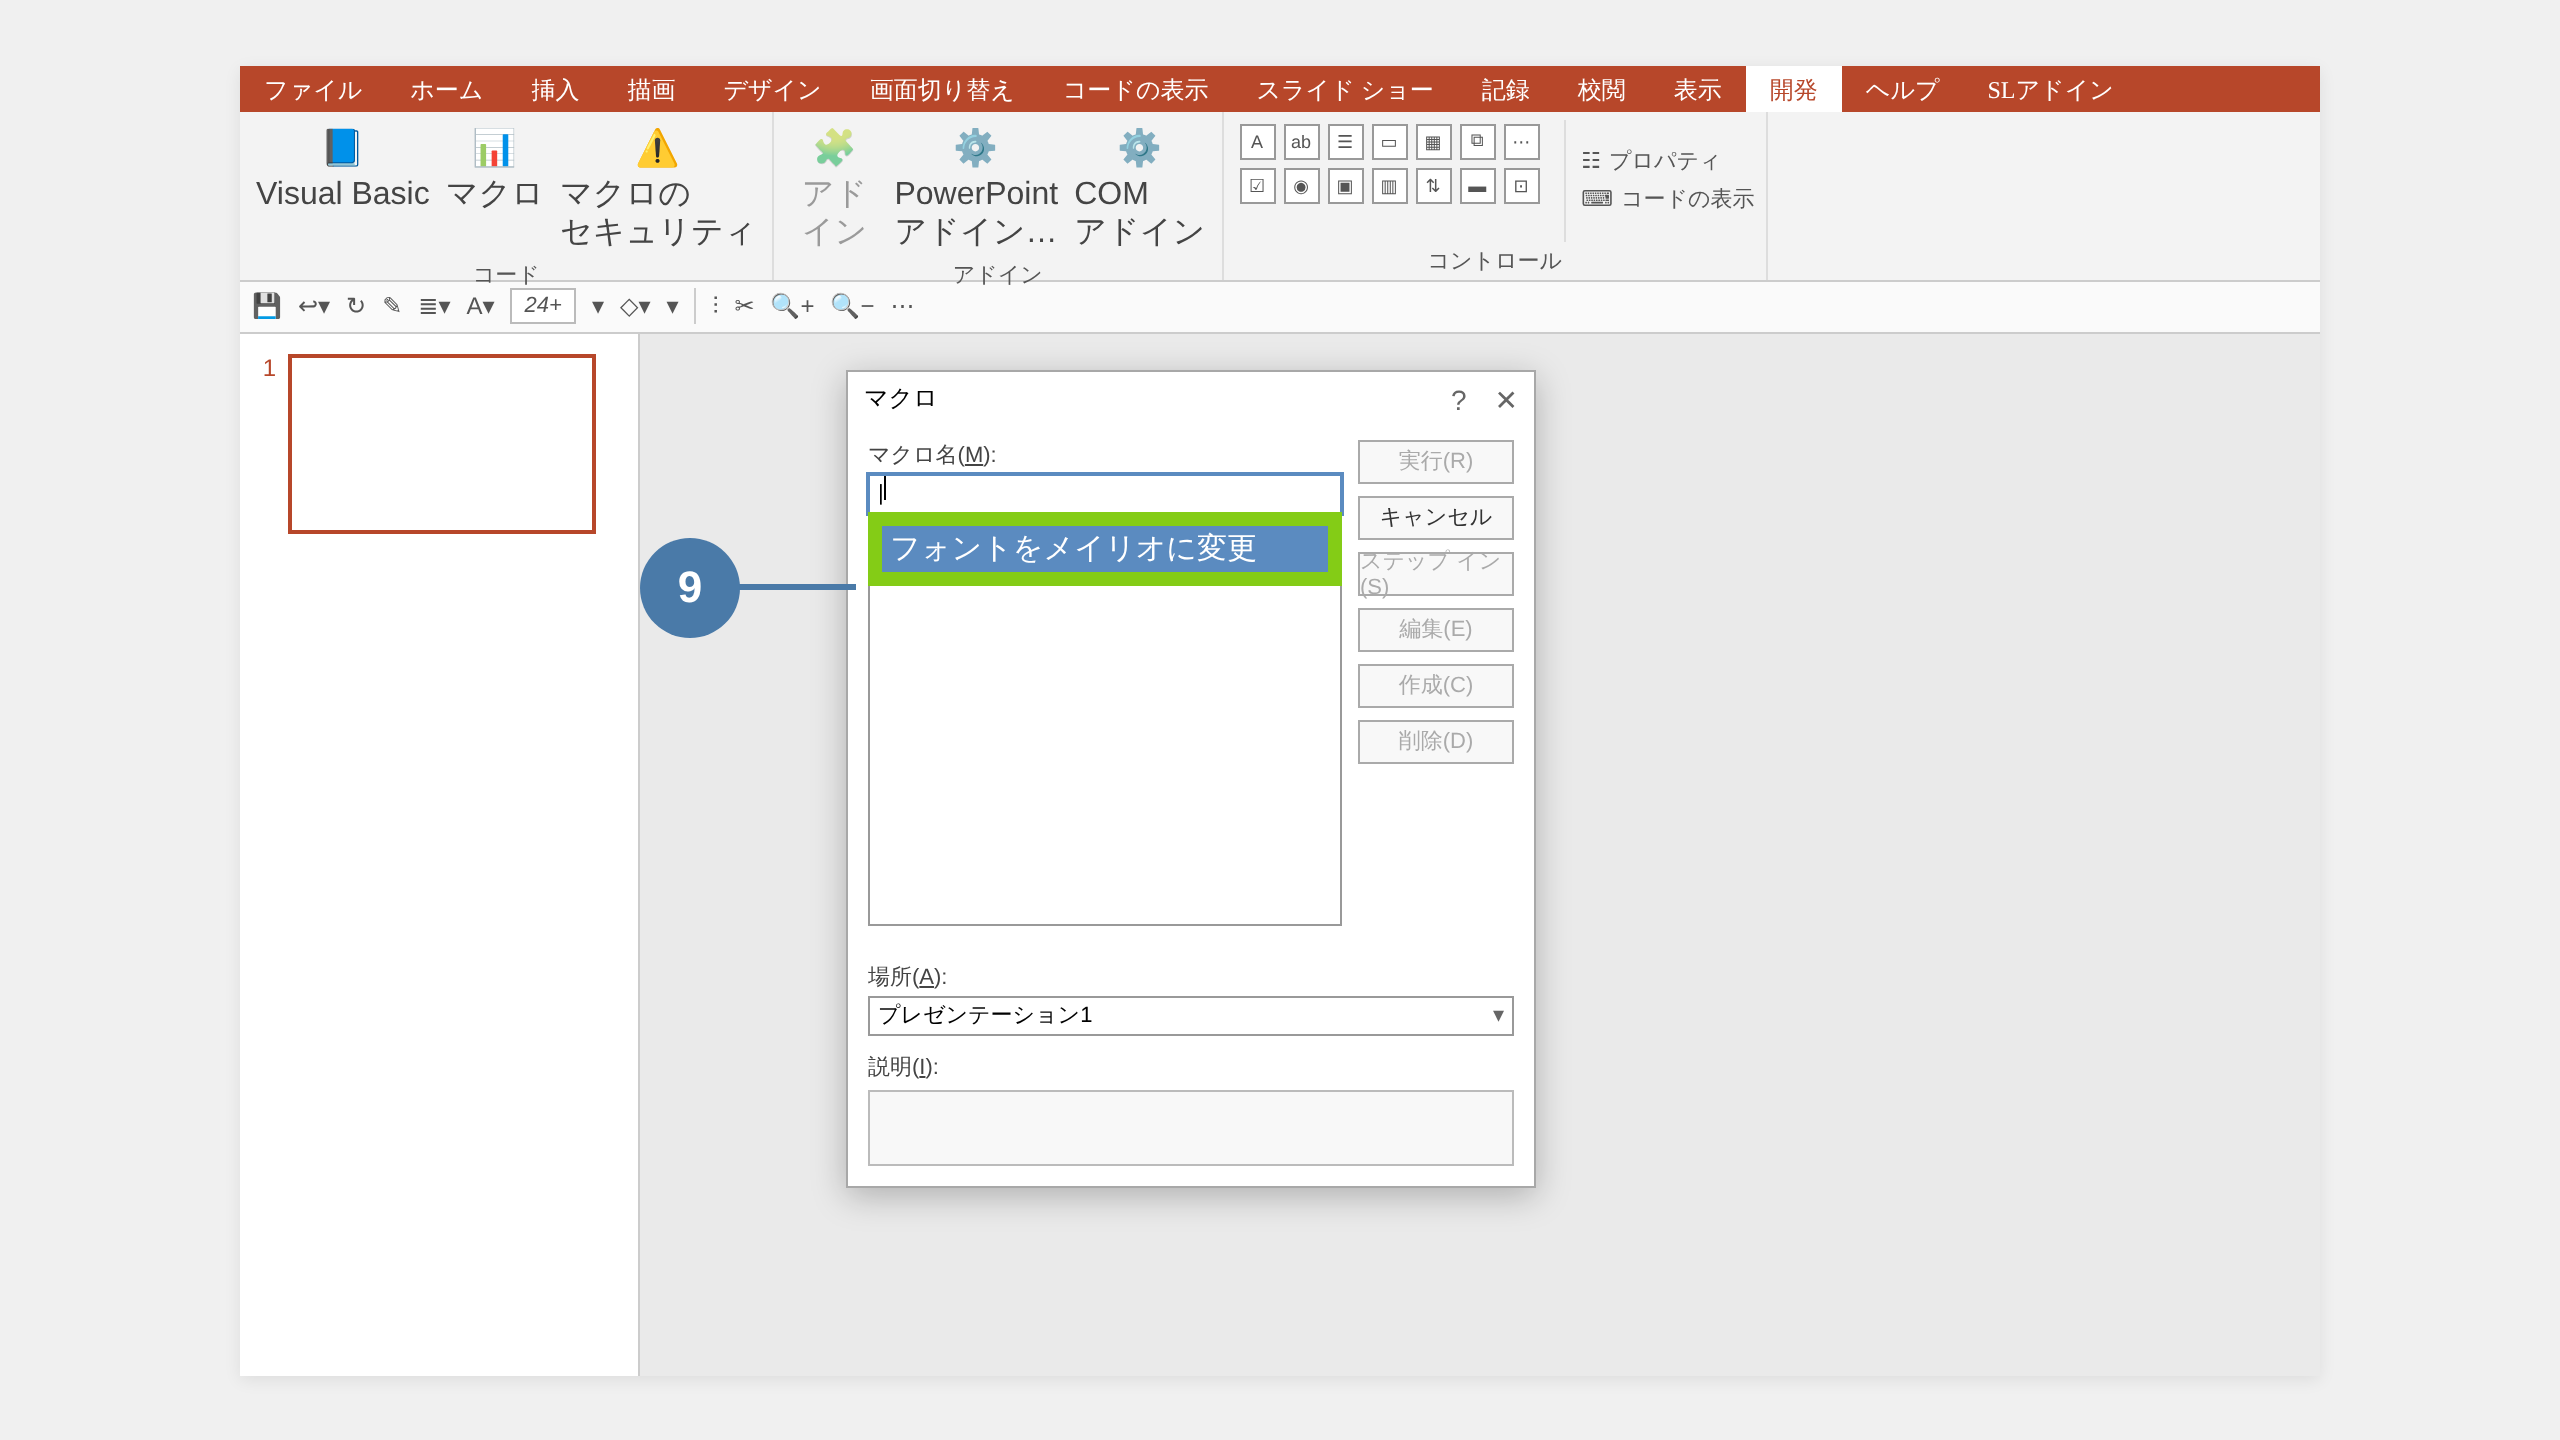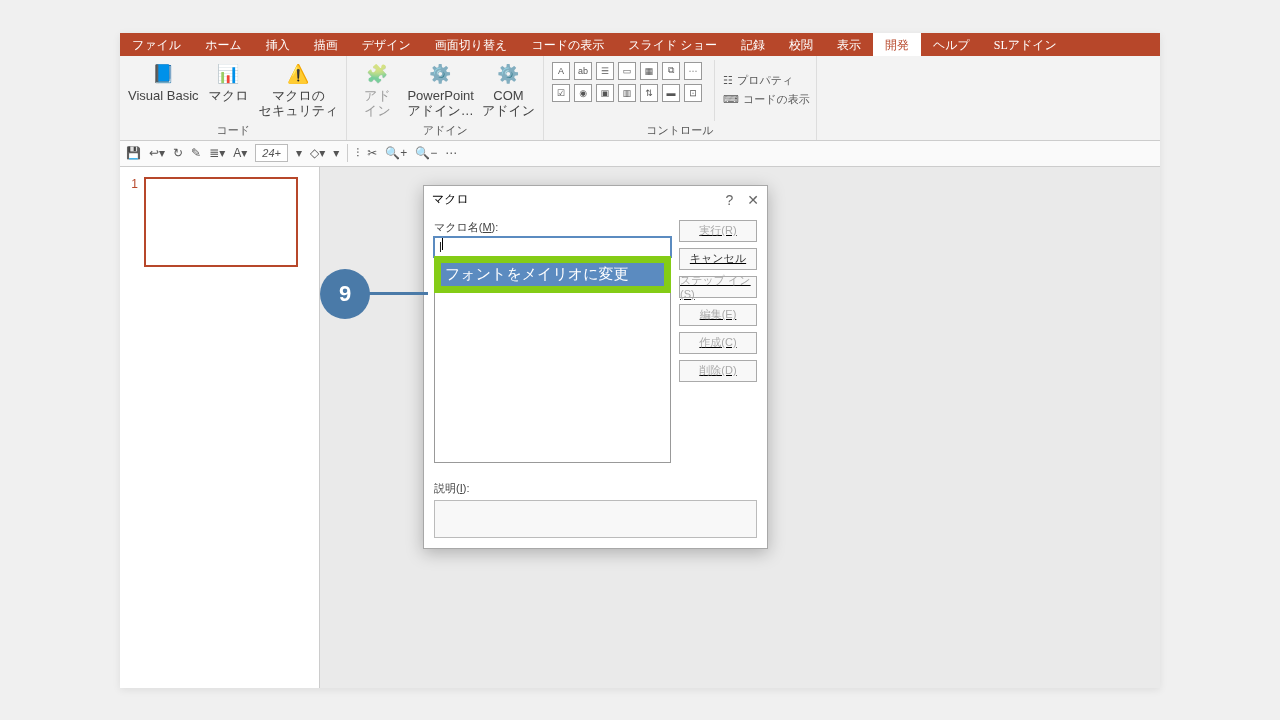--- a/index.html
+++ b/index.html
@@ -11,21 +11,21 @@
 .tab { padding: 4px 12px; cursor: pointer; font-family: Liberation Serif, serif; }
 .tab.active { background: #ffffff; color: #b7472a; }
 
 
 .ribbon { display: flex; background: #f3f3f3; border-bottom: 1px solid #ccc; height: 85px; }
 .group { display: flex; flex-direction: column; border-right: 1px solid #ddd; padding: 4px 6px 2px; }
 .group-items { display: flex; flex: 1; gap: 4px; }
 .group-label { text-align: center; font-size: 11px; color: #555; padding-top: 2px; }
 .vbig { display: flex; flex-direction: column; align-items: center; justify-content: flex-start; width: auto; min-width: 48px; cursor: pointer; padding: 2px; }
 .vbig .ico { width: 28px; height: 24px; display: flex; align-items: center; justify-content: center; font-size: 18px; }
-.vbig .lbl { font-size: 13px; color: #444; text-align: center; line-height: 1.2; margin-top: 2px; }
+.vbig .lbl { font-size: 16px; color: #444; text-align: left; line-height: 1.2; margin-top: 2px; }
 .vbig.disabled { opacity: .5; }
 .ctrl-grid { display: grid; grid-template-columns: repeat(7, 18px); grid-auto-rows: 18px; gap: 4px; align-content: start; padding: 2px; }
 .ctrl-grid span { border: 1px solid #999; font-size: 9px; display: flex; align-items: center; justify-content: center; color: #555; background: #fff; }
 .ctrl-right { display: flex; flex-direction: column; justify-content: center; gap: 4px; padding-left: 8px; border-left: 1px solid #ddd; margin-left: 6px; }
 .ctrl-right div { font-size: 11px; color: #555; display: flex; align-items: center; gap: 4px; cursor: pointer; }
 
 
 .qat { display: flex; align-items: center; height: 26px; border-bottom: 1px solid #ccc; padding: 0 6px; gap: 8px; background: #fafafa; font-size: 12px; color: #555; }
 .qat .box { border: 1px solid #bbb; padding: 0 6px; height: 18px; font-size: 11px; display: flex; align-items: center; background: #fff; font-style: italic; }
 .qat span { cursor: pointer; }
@@ -53,21 +53,21 @@
 .dlg-lbl { font-size: 11px; color: #444; margin-bottom: 2px; }
 .dlg-lbl u { text-decoration: underline; }
 .name-input { border: 1px solid #999; height: 20px; padding: 0 4px; font-size: 11px; outline: 2px solid #5b8bc0; outline-offset: -1px; background: #fff; }
 .name-input::after { content: ""; display: inline-block; width: 0; border-left: 1px solid #000; height: 12px; }
 .macro-list { border: 1px solid #999; border-top: none; height: 206px; background: #fff; }
 .macro-item { background: #5b8bc0; color: #fff; font-size: 15px; padding: 2px 4px; border: 7px solid #84cc16; margin: -1px; }
 .loc-row { margin-top: 8px; display: flex; flex-direction: column; }
 .loc-select { border: 1px solid #999; height: 20px; font-size: 11px; padding: 0 4px; display: flex; align-items: center; justify-content: space-between; background: #fff; }
 .loc-select::after { content: "▾"; color: #666; }
 .desc-box { border: 1px solid #bbb; height: 38px; margin-top: 2px; background: #f8f8f8; }
-.dlg-right { display: flex; flex-direction: column; gap: 6px; width: 78px; text-decoration: underline; }
+.dlg-right { display: flex; flex-direction: column; gap: 6px; width: 78px; }
 .dlg-btn { border: 1px solid #aaa; background: #f8f8f8; font-size: 11px; height: 22px; display: flex; align-items: center; justify-content: center; cursor: pointer; color: #333; }
 .dlg-btn.disabled { color: #aaa; }
 .dlg-bottom { padding: 0 10px 10px; }
 </style>
 </head>
 <body>
 
 <div class="stage">
 
   <div class="tabbar">
@@ -215,18 +215,24 @@
         <div class="dlg-btn disabled">実行(R)</div>
         <div class="dlg-btn">キャンセル</div>
         <div class="dlg-btn disabled">ステップ イン(S)</div>
         <div class="dlg-btn disabled">編集(E)</div>
         <div class="dlg-btn disabled">作成(C)</div>
         <div class="dlg-btn disabled">削除(D)</div>
       </div>
     </div>
     <div class="dlg-bottom">
       <div class="loc-row">
+        <div class="dlg-lbl"><span>場所(</span><u>A</u><span>):</span></div>
+        <div class="loc-select">
+            <span>プレゼンテーション1</span>
+          </div>
+      </div>
+      <div class="loc-row">
         <div class="dlg-lbl"><span>説明(</span><u>I</u><span>):</span></div>
         <div class="desc-box"></div>
       </div>
     </div>
   </div>
 </div>
 
 </body></html>

